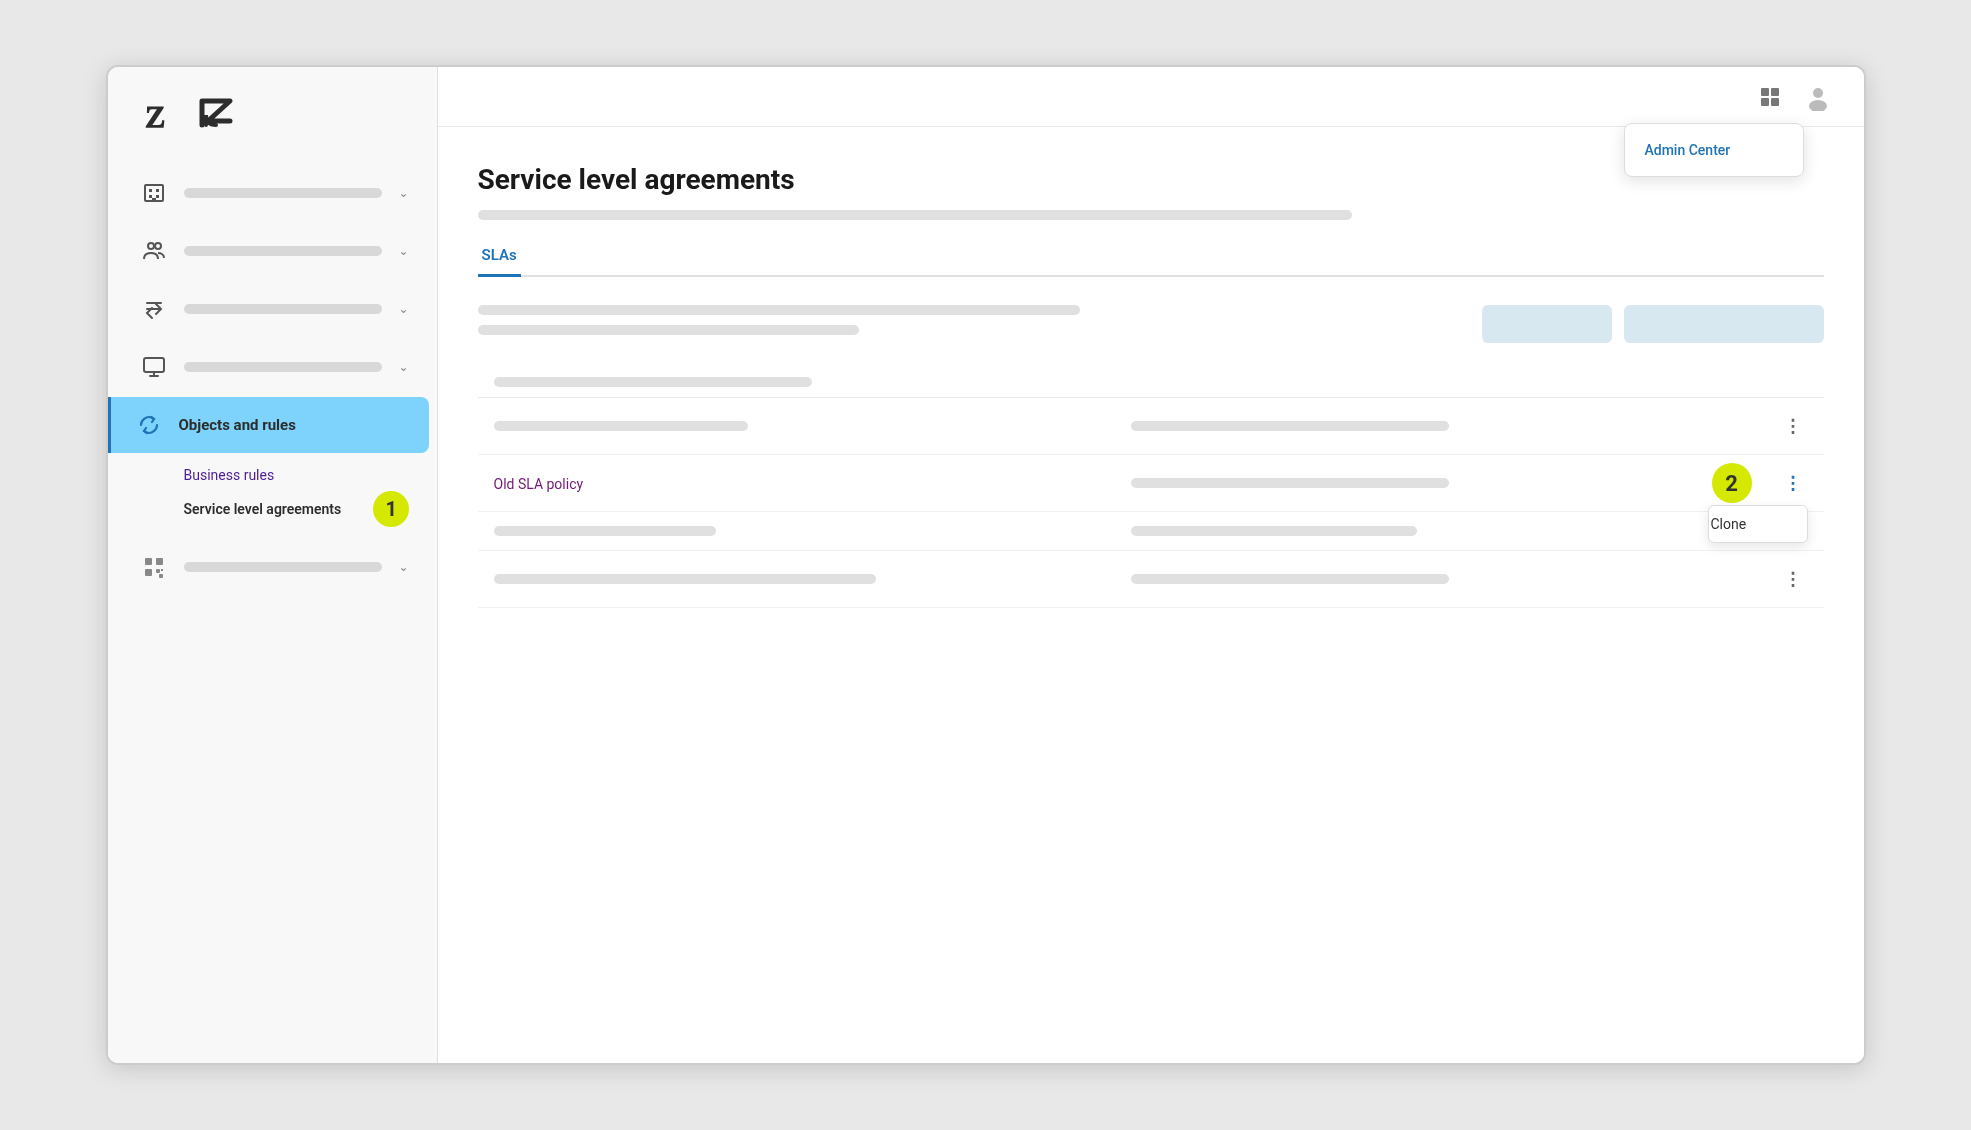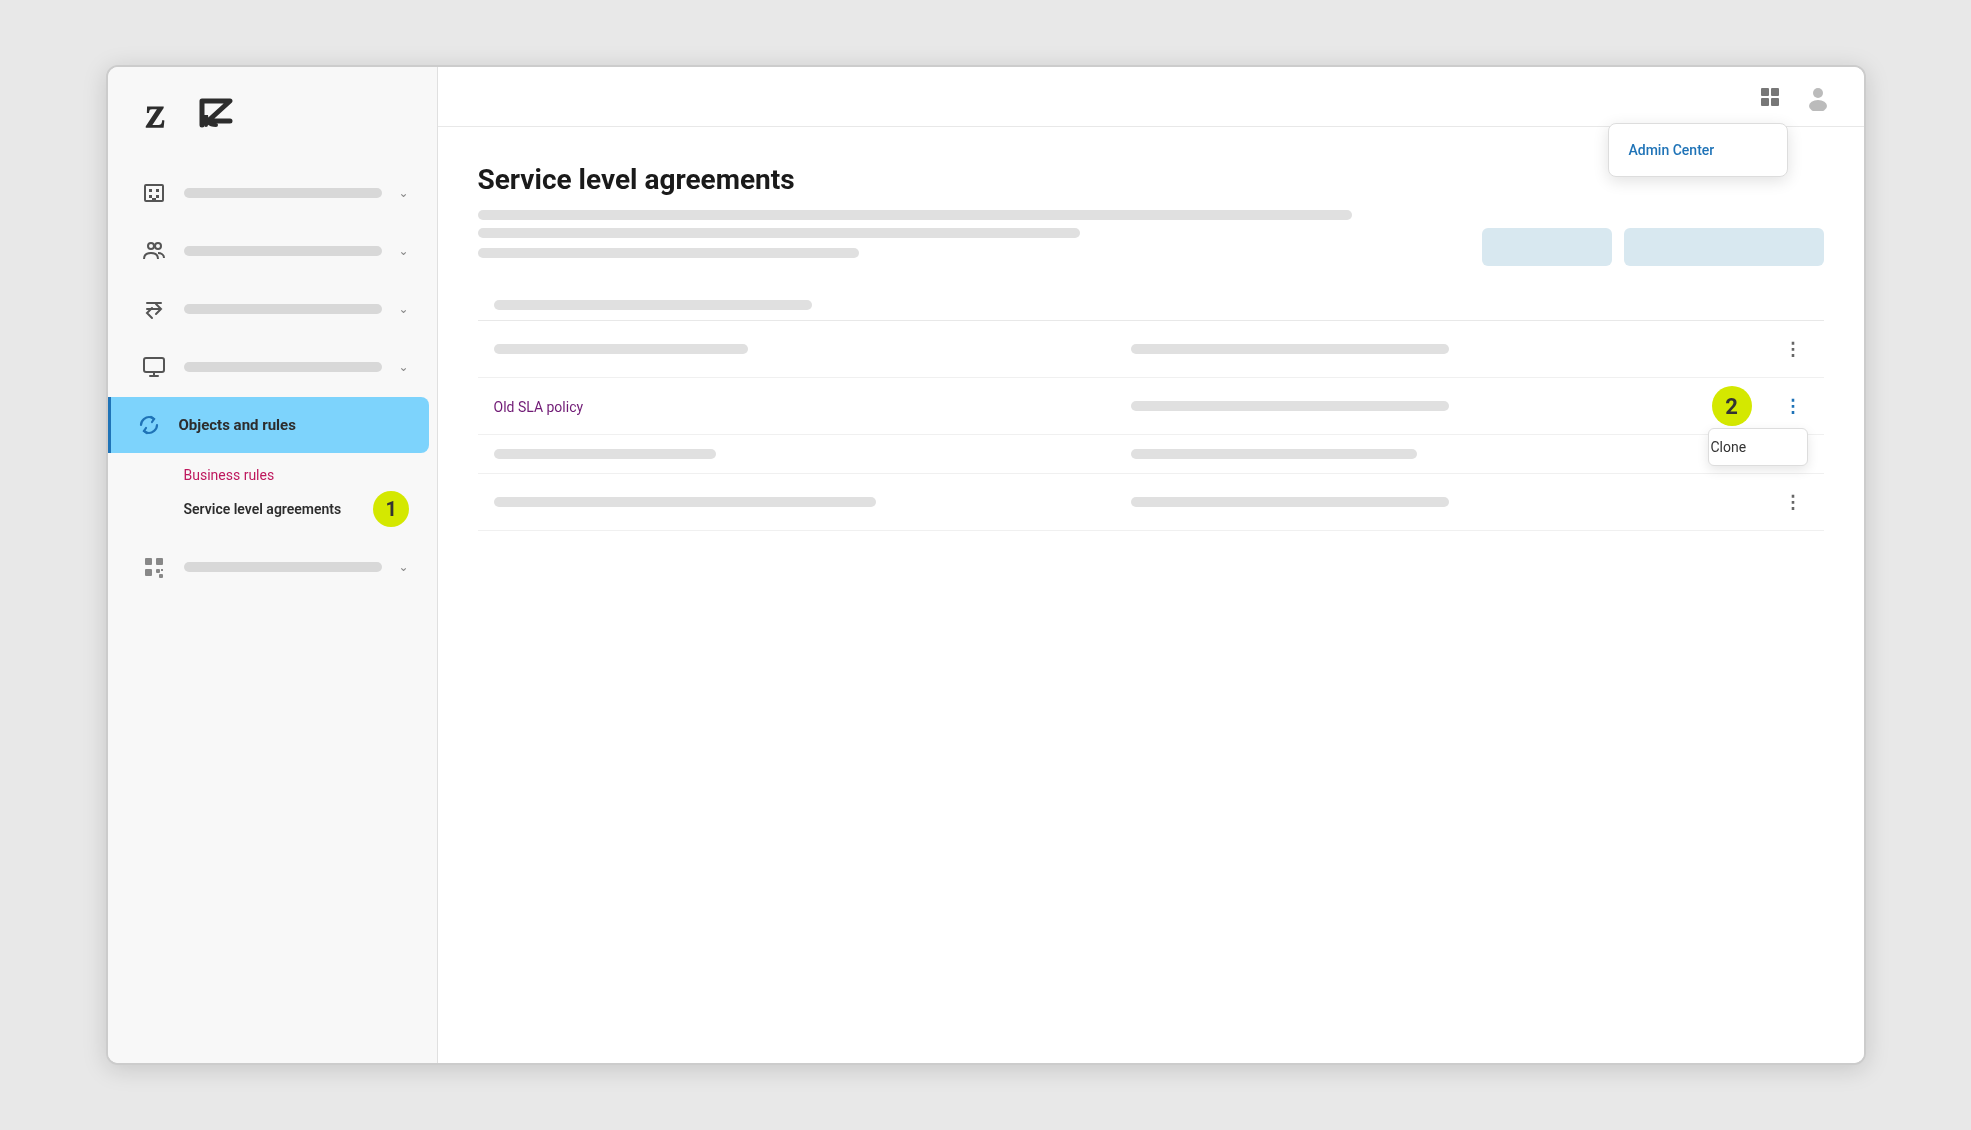--- a/index.html
+++ b/index.html
@@ -90,21 +90,21 @@
       flex: 1;
       margin-left: 12px;
     }
 
     .sub-nav {
       padding: 4px 0 4px 60px;
     }
     .sub-nav-item {
       padding: 7px 12px;
       font-size: 14px;
-      color: #be185d;
+      color: #4c1d95;
       cursor: pointer;
       border-radius: 6px;
       margin: 1px 4px;
     }
     .sub-nav-item.active {
       font-weight: 600;
       color: #2d2d2d;
     }
 
     .step-badge {
@@ -147,21 +147,21 @@
       align-items: center;
       justify-content: center;
       color: #777;
       cursor: pointer;
     }
 
     
     .admin-dropdown {
       position: absolute;
       top: 56px;
-      right: 76px;
+      right: 60px;
       background: #fff;
       border: 1px solid #ddd;
       border-radius: 8px;
       box-shadow: 0 4px 16px rgba(0,0,0,0.12);
       padding: 8px 0;
       z-index: 100;
       min-width: 180px;
     }
     .admin-dropdown-item {
       padding: 10px 20px;
@@ -462,20 +462,23 @@
       <div class="admin-dropdown">
         <div class="admin-dropdown-item">Admin Center</div>
       </div>
     </div>
 
     <div class="content">
       <h1 class="page-title">Service level agreements</h1>
 
       <div class="skeleton-bar wide"></div>
 
+      <div class="tabs">
+        <div class="tab active">SLAs</div>
+      </div>
 
       <div class="desc-area">
         <div class="desc-text">
           <div class="skeleton-bar" style="width:60%;margin-bottom:10px;"></div>
           <div class="skeleton-bar" style="width:38%;"></div>
         </div>
         <div class="desc-buttons">
           <div class="skeleton-btn btn-sm"></div>
           <div class="skeleton-btn btn-lg"></div>
         </div>

